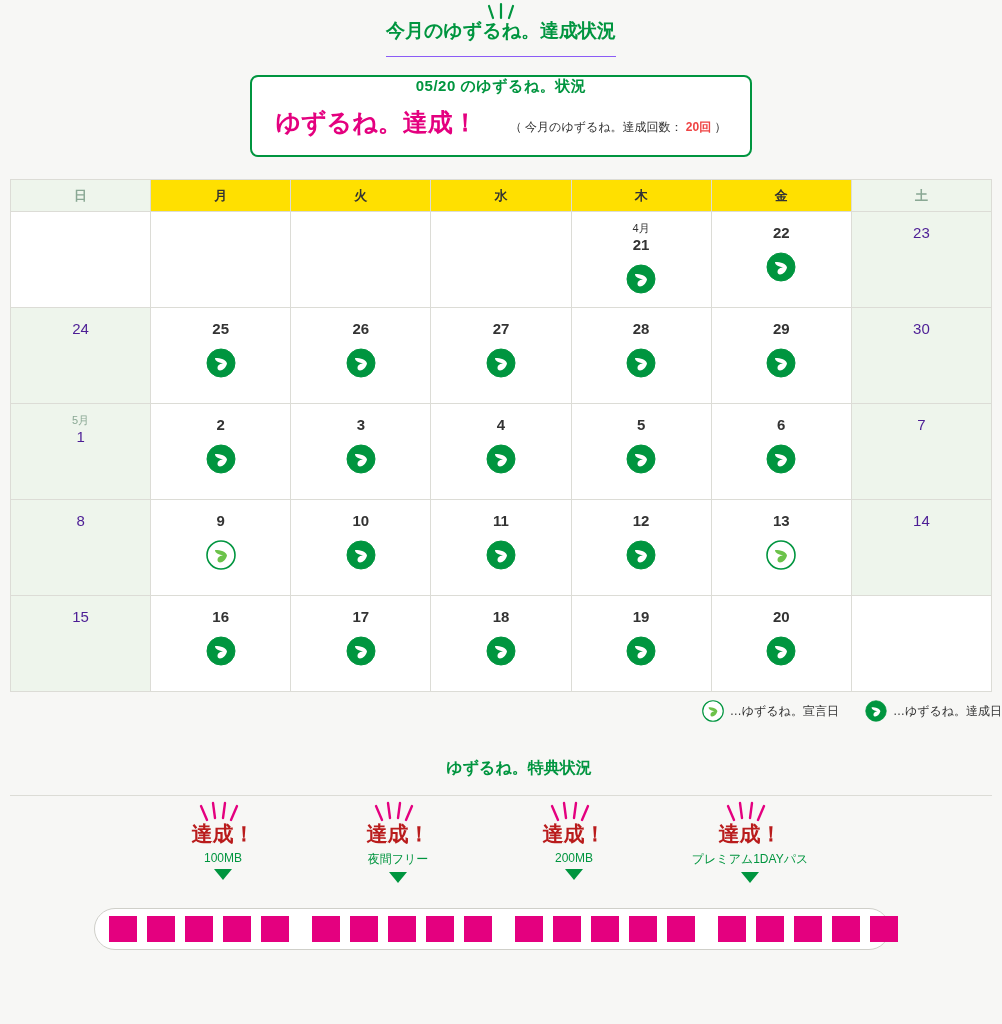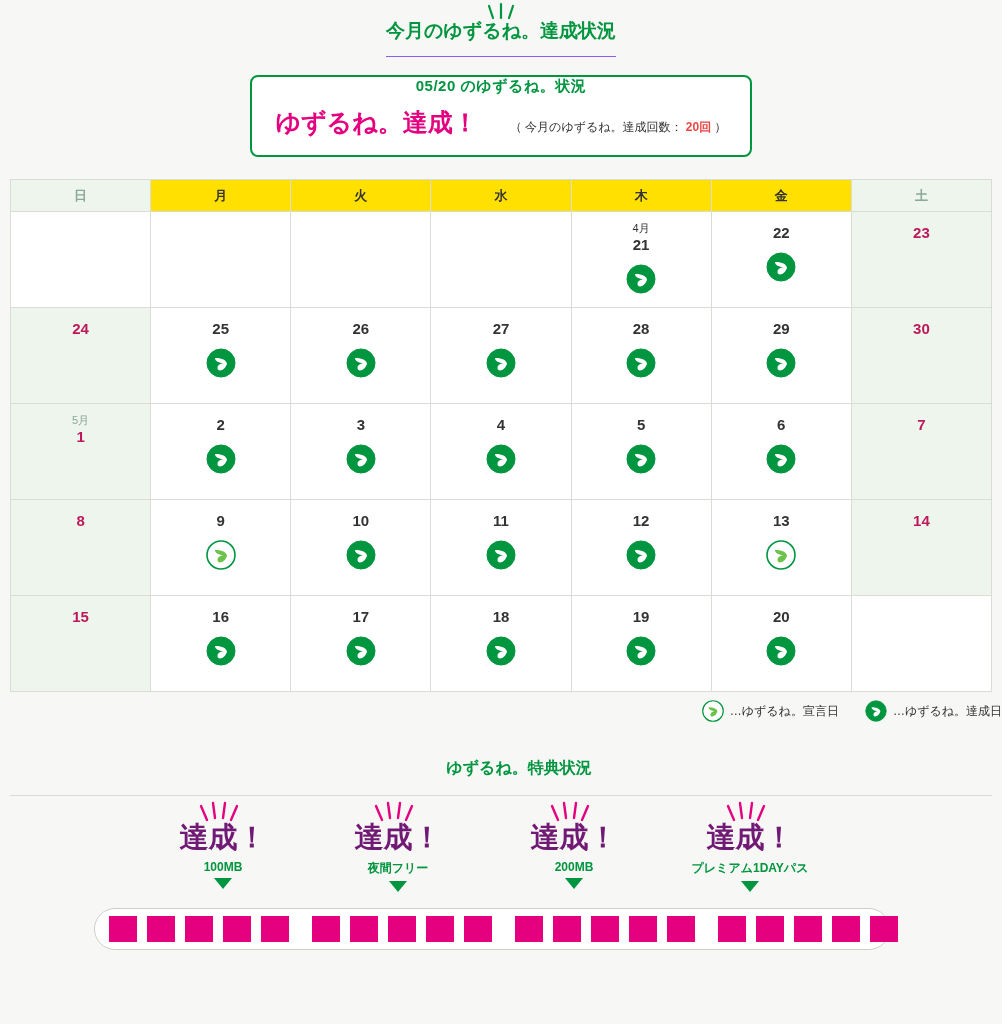--- a/index.html
+++ b/index.html
@@ -61,21 +61,21 @@
     background: #fff;
     text-align: center;
     padding-top: 10px;
     position: relative;
   }
   table.cal td.weekend { background: #eef5ec; }
   table.cal td.empty { background: #fff; }
   .mlabel { font-size: 11px; color: #333; line-height: 1.1; }
   .mlabel.dim { color: #8aa894; }
   .dnum { font-size: 15px; font-weight: bold; color: #333; line-height: 1.5; }
-  .dnum.dim { color: #be185d; font-weight: bold; }
+  .dnum.dim { color: #4c1d95; font-weight: normal; }
 
   
   .leaf { width: 30px; height: 30px; display: block; margin: 7px auto 0; }
 
   .legend {
     width: 982px; margin: 8px 10px 0;
     display: flex; justify-content: flex-end; align-items: center; gap: 6px;
     font-size: 12px; color: #333;
   }
   .legend .sep { width: 14px; }
@@ -84,22 +84,22 @@
   .benefit-title {
     text-align: center; margin-top: 36px;
     font-size: 16px; font-weight: bold; color: #00953f; padding-left: 36px;
   }
   .hr { width: 982px; height: 1px; background: #dcdcd6; margin: 16px 10px 0; }
 
   .bar-area { position: relative; width: 1002px; height: 160px; margin-top: 4px; }
   .markers { position: relative; width: 1002px; height: 100px; }
   .marker { position: absolute; text-align: center; width: 160px; }
   .marker .sp { position: relative; height: 22px; }
-  .marker .ach { font-size: 29px; font-weight: bold; color: #701a75; line-height: 1.1; }
-  .marker .lbl { font-size: 12px; font-weight: bold; color: #00953f; margin-top: 6px; }
+  .marker .ach { font-size: 21px; font-weight: bold; color: #b91c1c; line-height: 1.1; }
+  .marker .lbl { font-size: 12px; font-weight: normal; color: #00953f; margin-top: 6px; }
   .marker .tri {
     width: 0; height: 0; margin: 4px auto 0;
     border-left: 9px solid transparent;
     border-right: 9px solid transparent;
     border-top: 11px solid #00953f;
   }
   .gauge {
     position: absolute; left: 94px; top: 108px;
     width: 796px; height: 42px;
     background: #fff; border: 1px solid #cfcfc9; border-radius: 21px;

